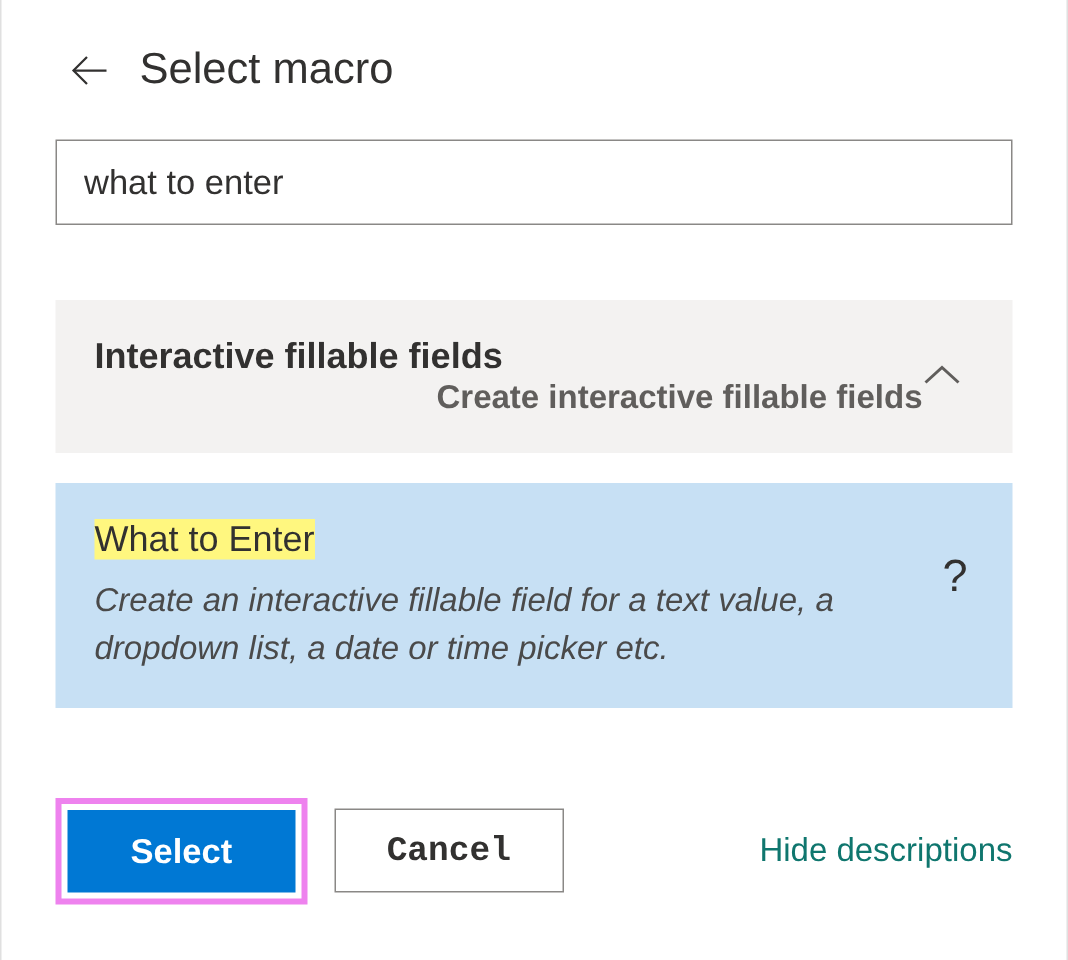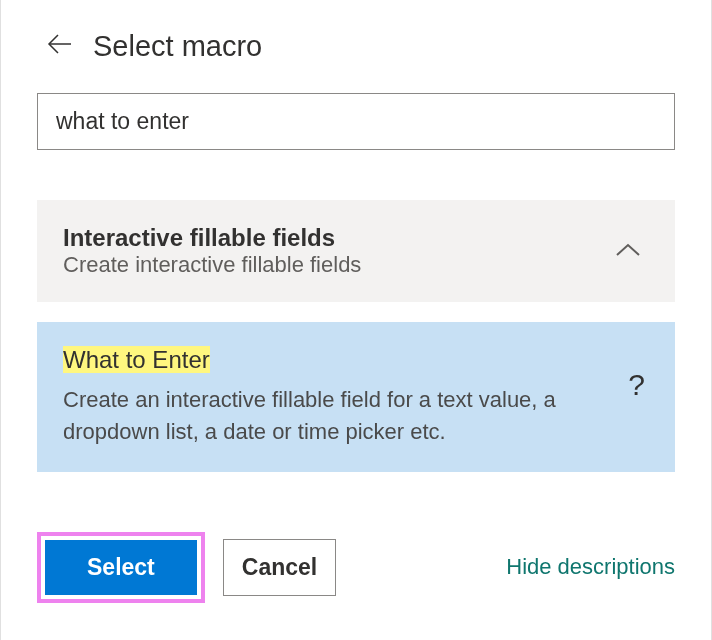--- a/index.html
+++ b/index.html
@@ -14,20 +14,21 @@
       height: 640px;
       border-left: 1px solid #e0e0e0;
       border-right: 1px solid #e0e0e0;
       padding: 0;
     }
     .container {
       padding: 30px 36px 0 36px;
     }
     .header {
       display: flex;
+      align-items: center;
       gap: 20px;
       margin-bottom: 30px;
       padding-left: 8px;
     }
     .back-arrow {
       width: 28px;
       height: 28px;
       display: flex;
       align-items: center;
       justify-content: center;
@@ -63,22 +64,23 @@
       flex: 1;
     }
     .category-title {
       font-size: 24px;
       font-weight: 600;
       color: #323130;
       margin-bottom: 0;
     }
     .category-desc {
       font-size: 22px;
-      font-weight: 400;
+      font-weight: 700;
       color: #605e5c;
+      text-align: right;
     }
     .chevron {
       width: 26px;
       height: 16px;
       display: flex;
       align-items: center;
       justify-content: center;
       margin-right: 8px;
     }
     .chevron svg {
@@ -105,20 +107,21 @@
       display: inline-block;
     }
     .highlight {
       background: #fff77f;
     }
     .macro-desc {
       font-size: 22px;
       font-weight: 400;
       color: #4a4a4a;
       line-height: 1.45;
+      font-style: italic;
     }
     .help-icon {
       font-size: 30px;
       color: #323130;
       font-weight: 300;
       margin-top: 22px;
       margin-right: 4px;
     }
     .footer {
       display: flex;
@@ -141,22 +144,22 @@
       font-family: inherit;
       padding: 14px 42px;
       cursor: pointer;
     }
     .btn-secondary {
       background: #ffffff;
       color: #323130;
       border: 1px solid #8a8886;
       font-size: 23px;
       font-weight: 600;
-      font-family: Liberation Sans, sans-serif;
-      padding: 14px 18px;
+      font-family: Liberation Mono, monospace;
+      padding: 14px 34px;
       cursor: pointer;
     }
     .link {
       color: #0f766e;
       font-size: 22px;
       font-weight: 400;
       cursor: pointer;
       margin-left: auto;
     }
   </style>

